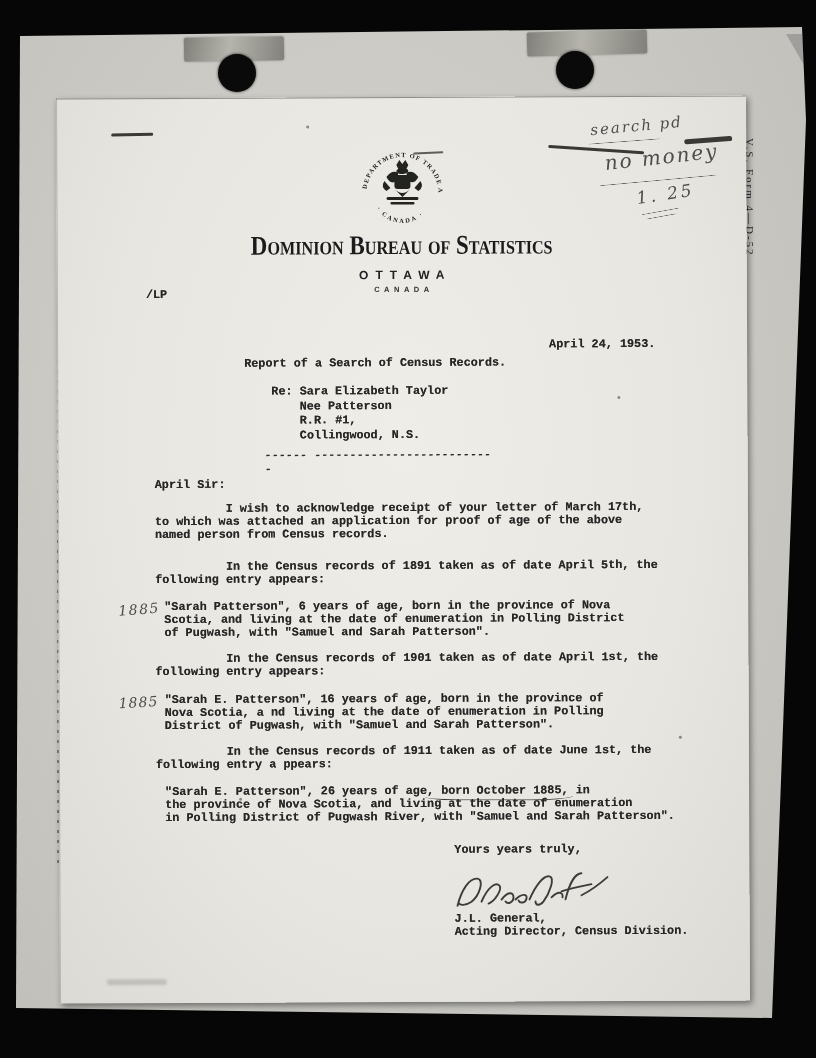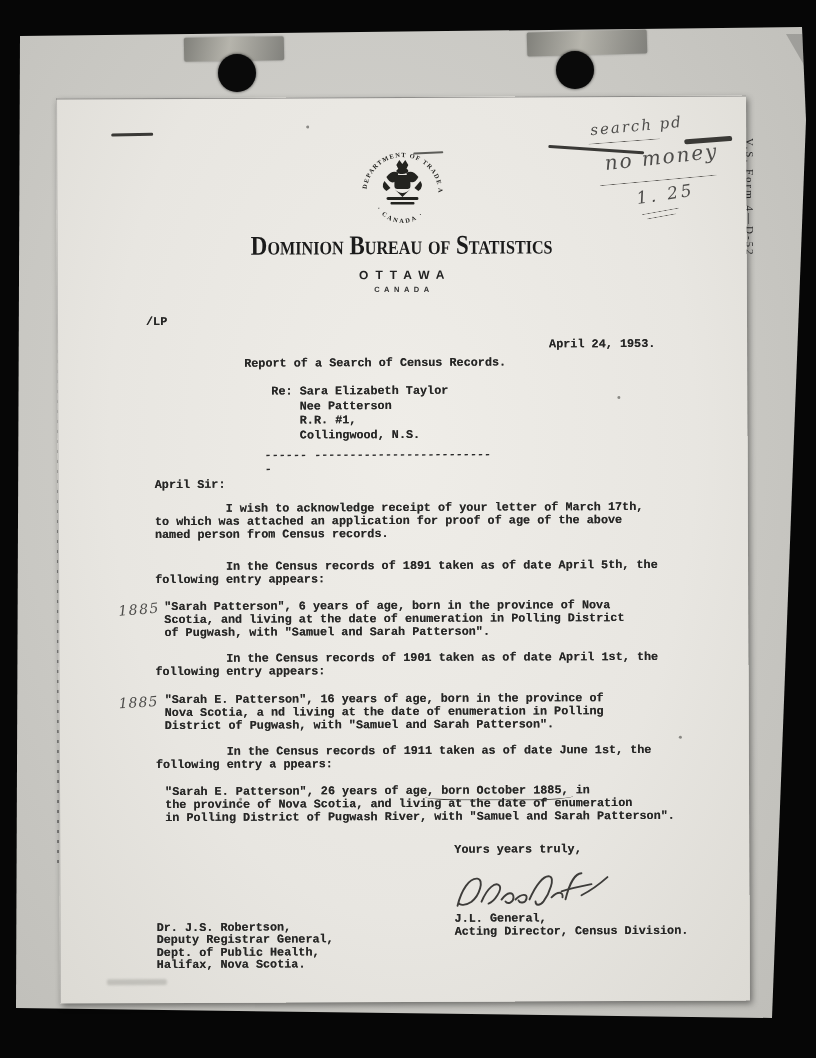--- a/index.html
+++ b/index.html
@@ -103,21 +103,21 @@
         <path d="M64 34 q4 6 -2 10 l-4 -3z"></path>
         <rect x="30" y="50" width="32" height="3" rx="1.5"></rect>
         <rect x="34" y="55" width="24" height="2.5" rx="1"></rect>
       </g>
     </svg>
 
     <div class="title">Dominion Bureau of Statistics</div>
     <div class="city">OTTAWA</div>
     <div class="country">CANADA</div>
 
-    <div class="type" style="left:89px;top:191px;margin-top:27px;">/LP</div>
+    <div class="type" style="left:89px;top:191px;">/LP</div>
     <div class="type" style="left:492px;top:198px;margin-top:44px;">April 24, 1953.</div>
 
     <div class="type" style="left:187px;top:260px;">Report of a Search of Census Records.</div>
     <div class="type" style="left:214px;top:287px;line-height:14.6px;">Re: Sara Elizabeth Taylor
     Nee Patterson
     R.R. #1,
     Collingwood, N.S.</div>
     <div class="sep">------ --------------------------</div>
 
     <div class="type" style="left:97px;top:381px;">April Sir:</div>
@@ -155,24 +155,20 @@
         <path d="M80,30 C86,16 94,6 100,7 C106,8 100,24 94,32 C90,37 86,36 86,32"></path>
         <path d="M102,28 C108,22 114,22 113,28"></path>
         <path d="M116,30 C120,14 126,4 132,4"></path>
         <path d="M112,22 C122,19 132,17 142,15"></path>
         <path d="M132,26 C140,22 150,15 158,8"></path>
       </g>
     </svg>
     <div class="type" style="left:395px;top:816px;">J.L. General,</div>
     <div class="type" style="left:395px;top:829px;">Acting Director, Census Division.</div>
 
-    <div class="type" style="left:97px;top:824px;line-height:12.4px;">Dr. J.S. Robertson,
-Deputy Registrar General,
-Dept. of Public Health,
-Halifax, Nova Scotia.</div>
     <div class="smudge" style="left:47px;top:881px;width:60px;height:6px;"></div>
 
     <div class="hand" style="left:534px;top:21px;font-size:15px;letter-spacing:2px;transform:rotate(-5deg);">search pd</div>
     <div class="hstroke" style="left:532px;top:45px;width:72px;transform:rotate(-4deg);"></div>
     <div class="pen" style="left:628px;top:42px;width:48px;height:4.5px;transform:rotate(-4deg);border-radius:3px;"></div>
     <div class="hand" style="left:548px;top:49px;font-size:20px;letter-spacing:2px;transform:rotate(-6deg);">no money</div>
     <div class="hstroke" style="left:543px;top:84px;width:118px;transform:rotate(-5deg);"></div>
     <div class="hand" style="left:580px;top:88px;font-size:17px;letter-spacing:3px;transform:rotate(-8deg);">1. 25</div>
     <div class="hstroke" style="left:585px;top:115px;width:38px;transform:rotate(-10deg);"></div>
     <div class="hstroke" style="left:590px;top:120px;width:30px;transform:rotate(-10deg);"></div>

